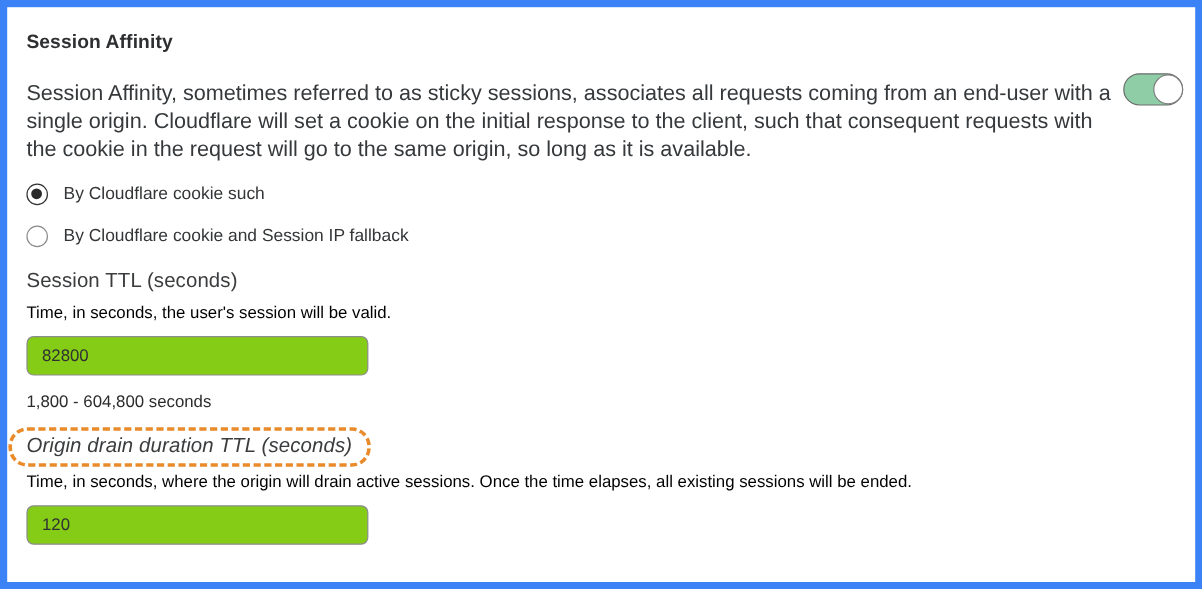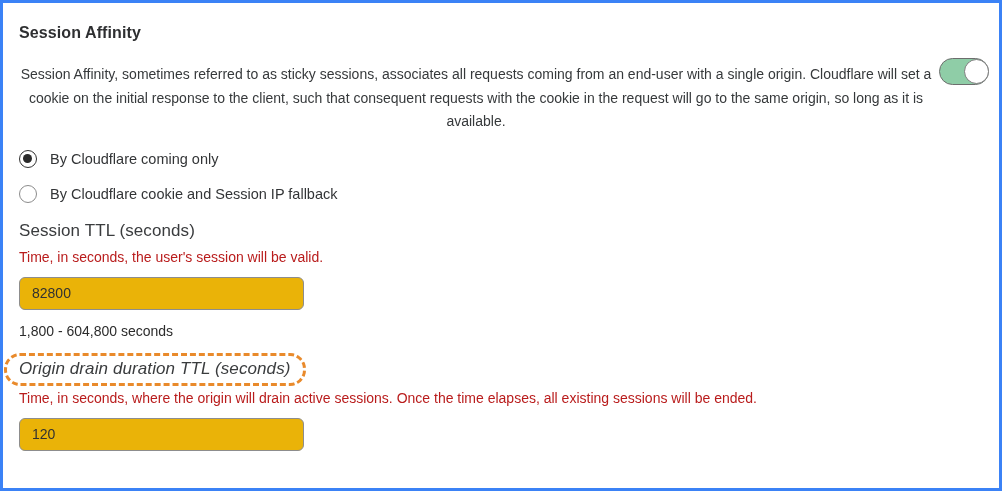--- a/index.html
+++ b/index.html
@@ -7,38 +7,37 @@
   body {
     font-family: "Liberation Sans", sans-serif;
     color: #313131;
     width: 1002px;
     height: 491px;
     overflow: hidden;
   }
   .panel {
     width: 1002px;
     height: 491px;
-    border: 3px solid #3b82f6;
+    border: 6px solid #3b82f6;
     background: #ffffff;
     position: relative;
     padding: 21px 16px 0 16px;
   }
   .section-title {
     font-size: 16px;
     font-weight: 700;
     color: #2e2f31;
     letter-spacing: 0.1px;
   }
   .description {
     margin-top: 21px;
     max-width: 914px;
-    font-size: 14px;
+    font-size: 18px;
     line-height: 23.5px;
     color: #36393b;
-    text-align: center;
   }
   
   .toggle {
     position: absolute;
     top: 55px;
     right: 10px;
     width: 50px;
     height: 27px;
     border-radius: 14px;
     border: 1px solid #6d6d6d;
@@ -90,34 +89,34 @@
   
   .field-label {
     font-size: 17px;
     color: #3a3c3e;
     letter-spacing: 0.1px;
   }
   .field-label-wrap { margin-top: 17px; }
   .field-help {
     margin-top: 8px;
     font-size: 14px;
-    color: #b91c1c;
+    color: #000000;
   }
   .text-input {
     display: block;
     margin-top: 12px;
     width: 285px;
     height: 33px;
     border: 1px solid #8d8d8d;
     border-radius: 6px;
     padding: 4px 12px;
     font-family: "Liberation Sans", sans-serif;
     font-size: 14px;
     color: #313131;
-    background: #eab308;
+    background: #84cc16;
     outline: none;
   }
   .range-hint {
     margin-top: 13px;
     font-size: 14px;
     color: #2c2c2c;
   }
   
   .annotated {
     display: inline-block;
@@ -140,21 +139,21 @@
 
   <div class="toggle">
     <span class="knob"></span>
   </div>
 
   <p class="description">Session Affinity, sometimes referred to as sticky sessions, associates all requests coming from an end-user with a single origin. Cloudflare will set a cookie on the initial response to the client, such that consequent requests with the cookie in the request will go to the same origin, so long as it is available.</p>
 
   <div class="radio-group">
     <div class="radio-row">
       <span class="radio-dot selected"></span>
-      <span class="radio-label">By Cloudflare coming only</span>
+      <span class="radio-label">By Cloudflare cookie such</span>
     </div>
     <div class="radio-row">
       <span class="radio-dot"></span>
       <span class="radio-label">By Cloudflare cookie and Session IP fallback</span>
     </div>
   </div>
 
   <div class="field-label-wrap">
     <div class="field-label">Session TTL (seconds)</div>
   </div>

